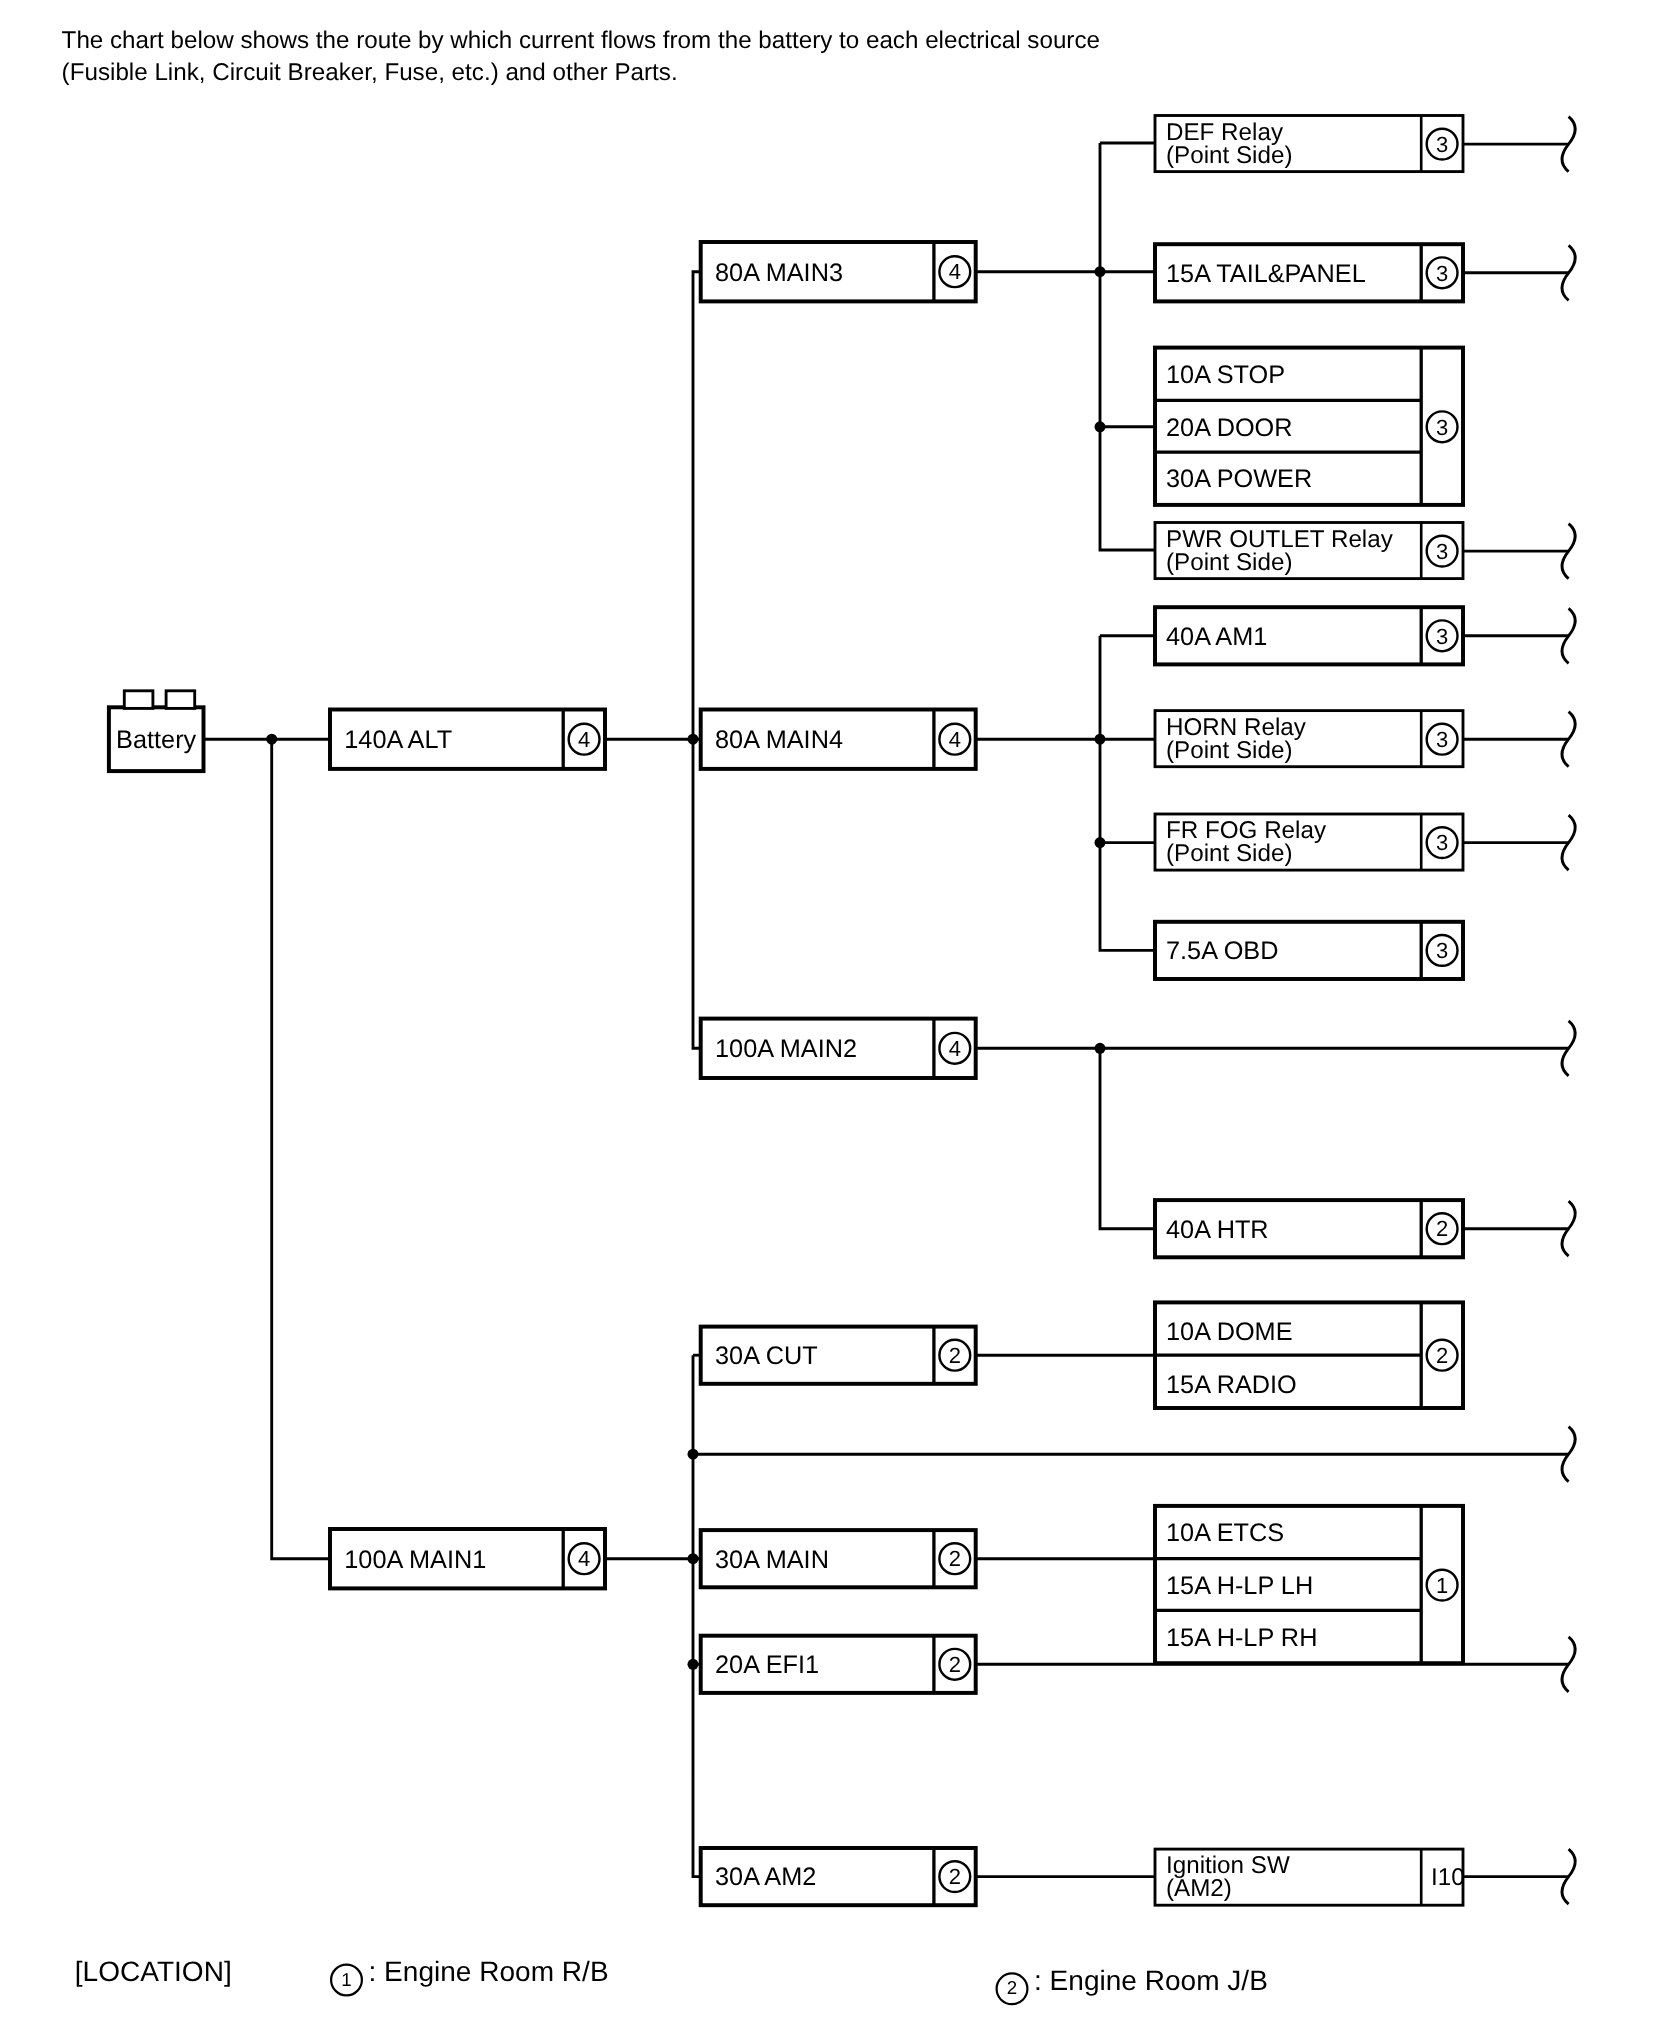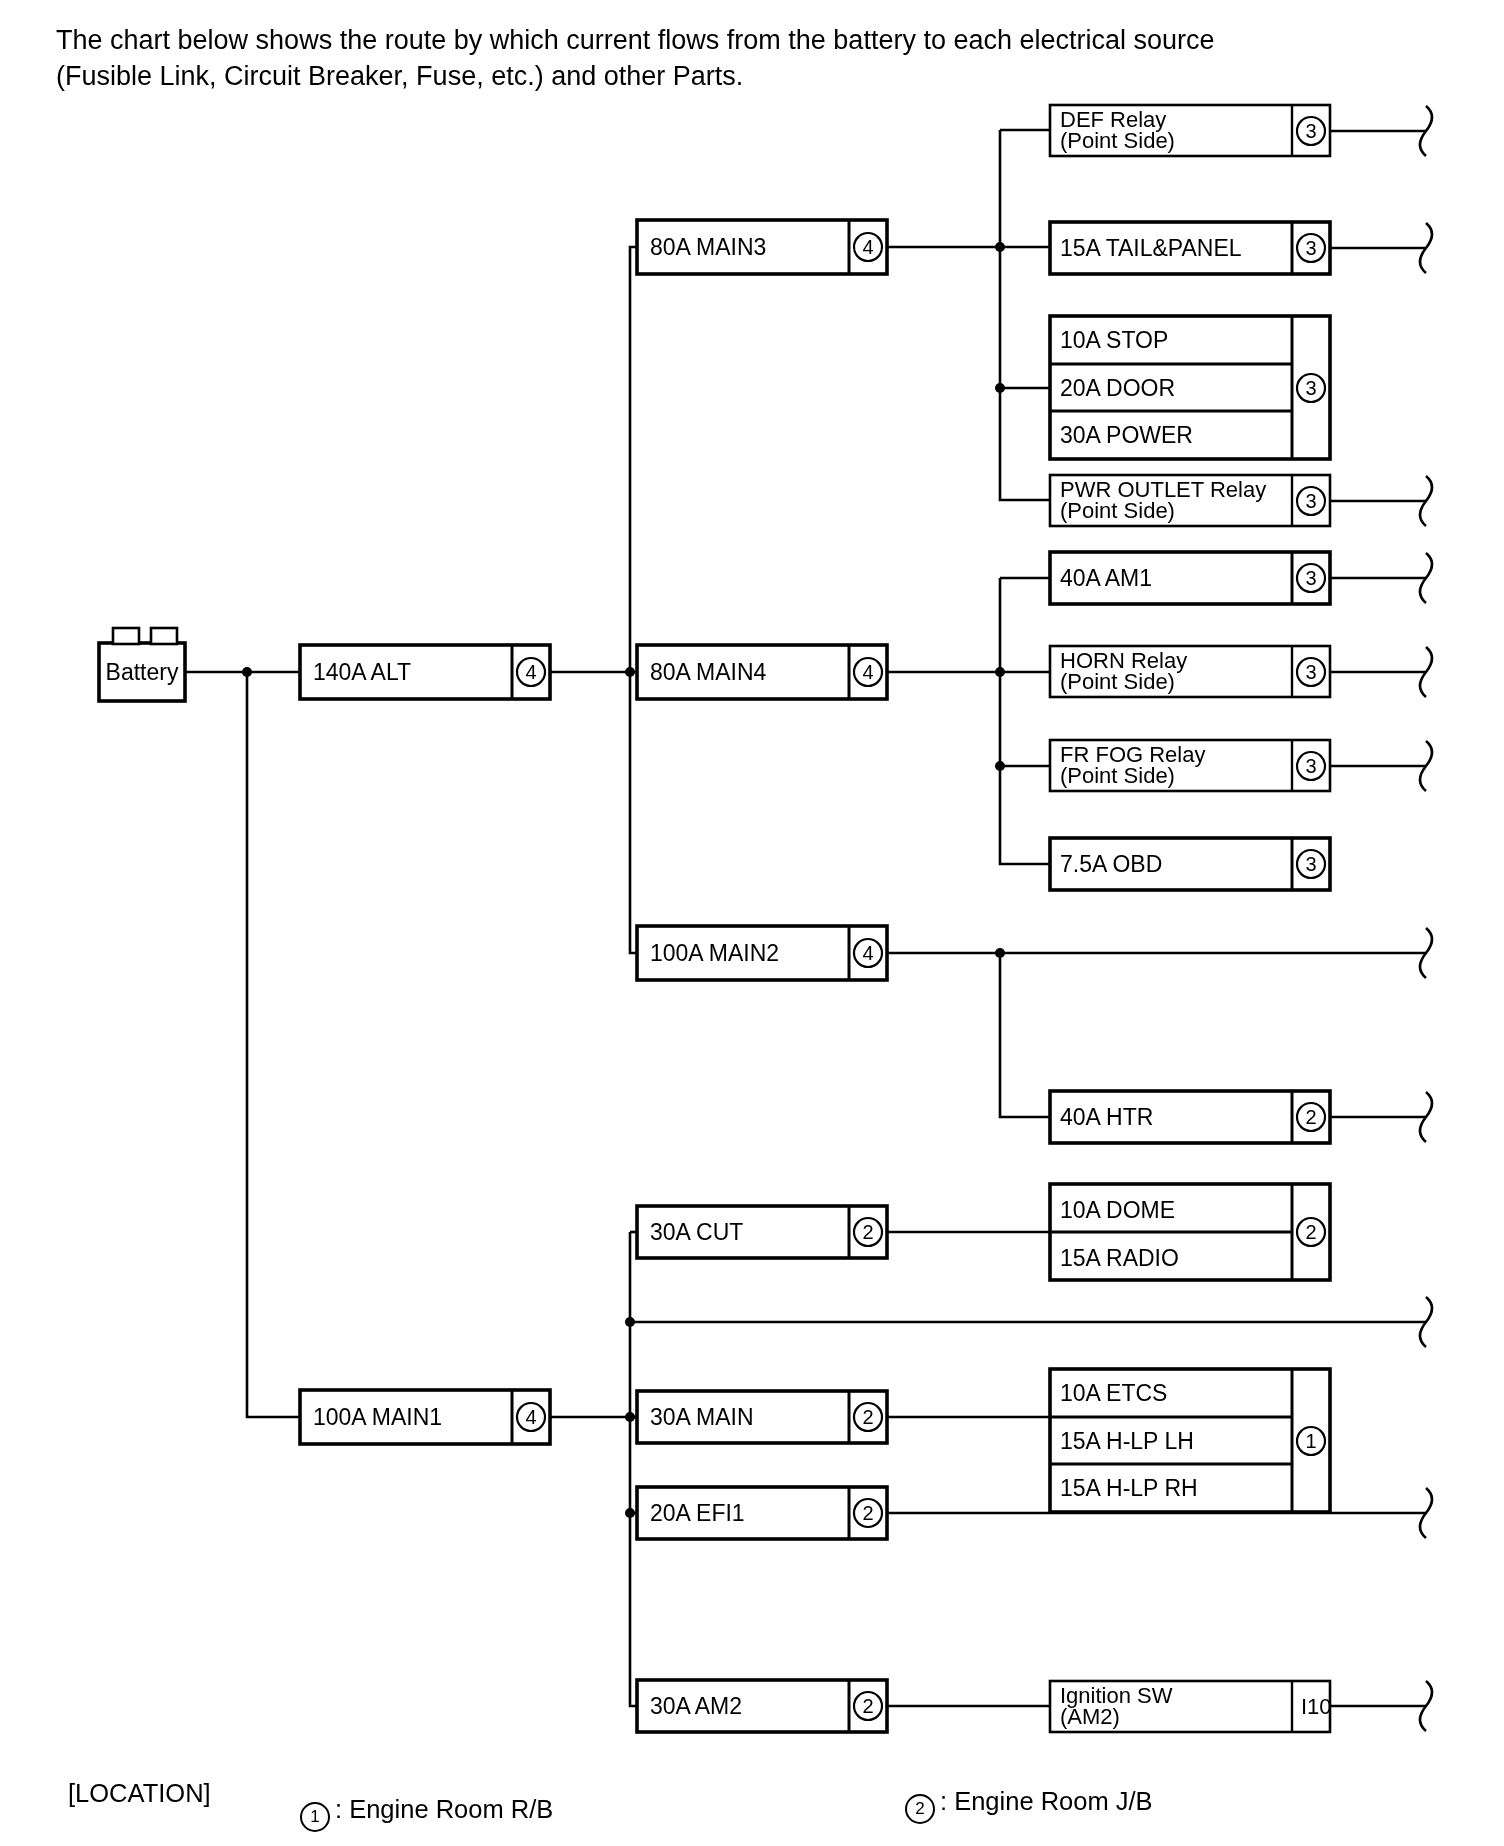--- a/index.html
+++ b/index.html
@@ -1,21 +1,21 @@
 <!DOCTYPE html>
 <html><head>
 <meta charset="utf-8">
 <style>
   html,body{margin:0;padding:0;background:#fff;}
   body{width:1504px;height:1846px;font-family:"Liberation Sans",sans-serif;color:#000;position:relative;overflow:hidden;}
-  #intro{position:absolute;left:56px;top:22px;width:1400px;font-size:27px;line-height:1.34;white-space:pre-line;}
+  #intro{position:absolute;left:56px;top:22px;width:1400px;font-size:22px;line-height:1.34;white-space:pre-line;}
   #legend{position:absolute;left:0;top:1775px;width:1376px;height:60px;}
   .lg{position:absolute;font-size:25.5px;white-space:nowrap;}
   #lg-title{left:68px;top:4px;}
-  #lg1{left:300px;top:20px;}
+  #lg1{left:300px;top:4px;}
   #lg2{left:905px;top:12px;}
   .lgnum{display:inline-block;width:26px;height:26px;border:2.2px solid #000;border-radius:50%;
          font-size:17px;line-height:26px;text-align:center;vertical-align:-4px;margin-right:5px;}
   svg{position:absolute;left:0;top:0;}
   .wire{stroke:#000;fill:none;stroke-width:2.6;}
   .bx{stroke:#000;fill:#fff;stroke-width:3.6;}
   .bxthin{stroke:#000;fill:#fff;stroke-width:2.6;}
   .sep{stroke:#000;stroke-width:3.0;}
   .septhin{stroke:#000;stroke-width:2.4;}
   .lbl{font-family:"Liberation Sans",sans-serif;font-size:23px;fill:#000;}

